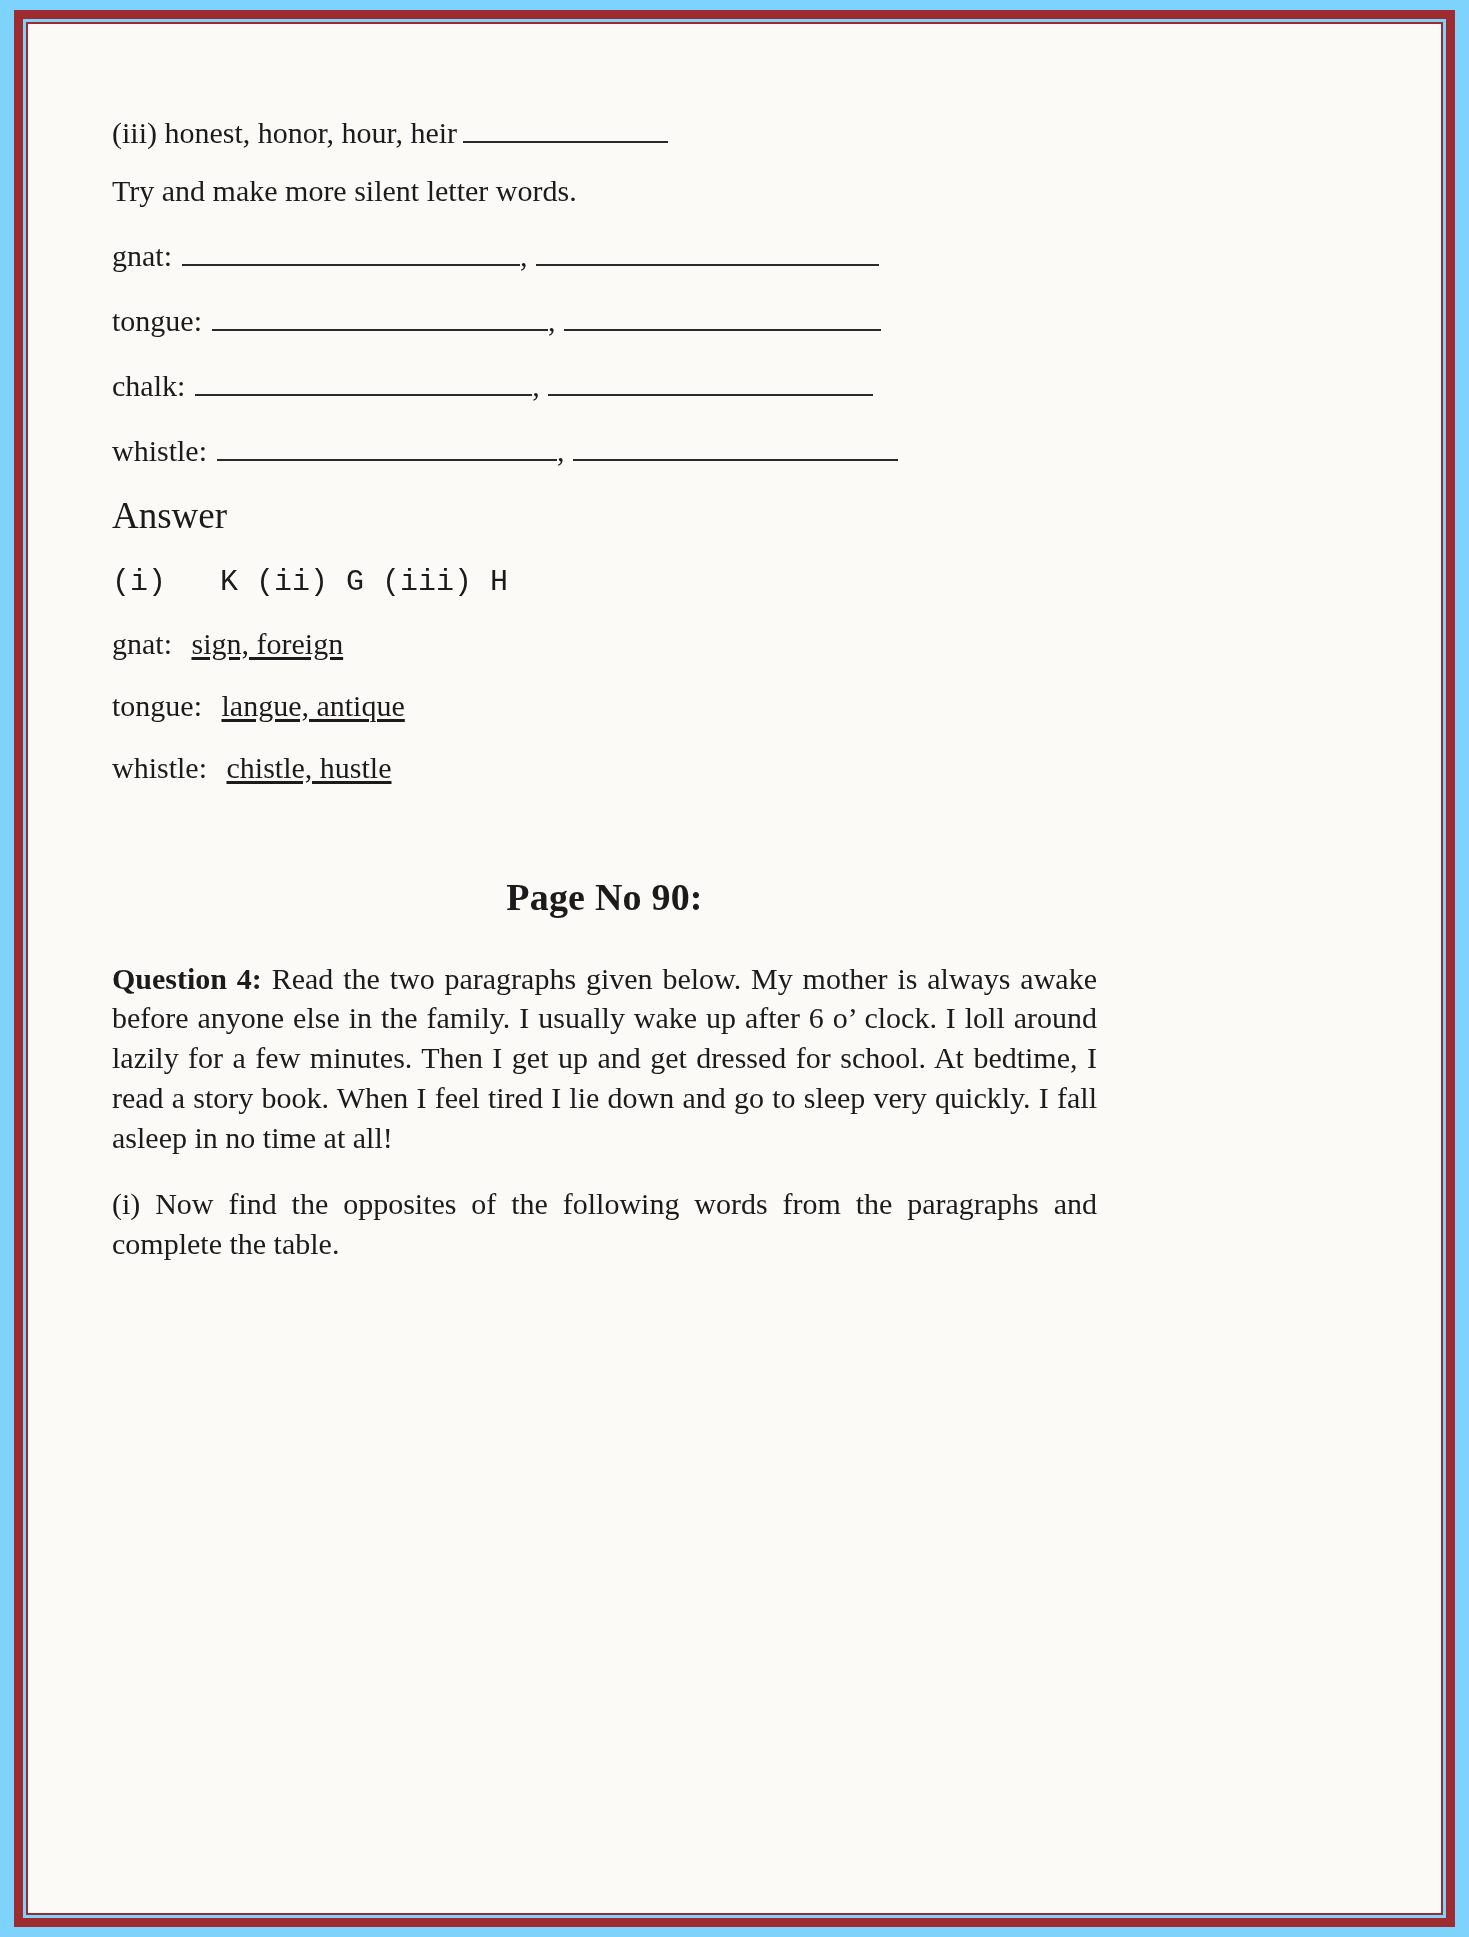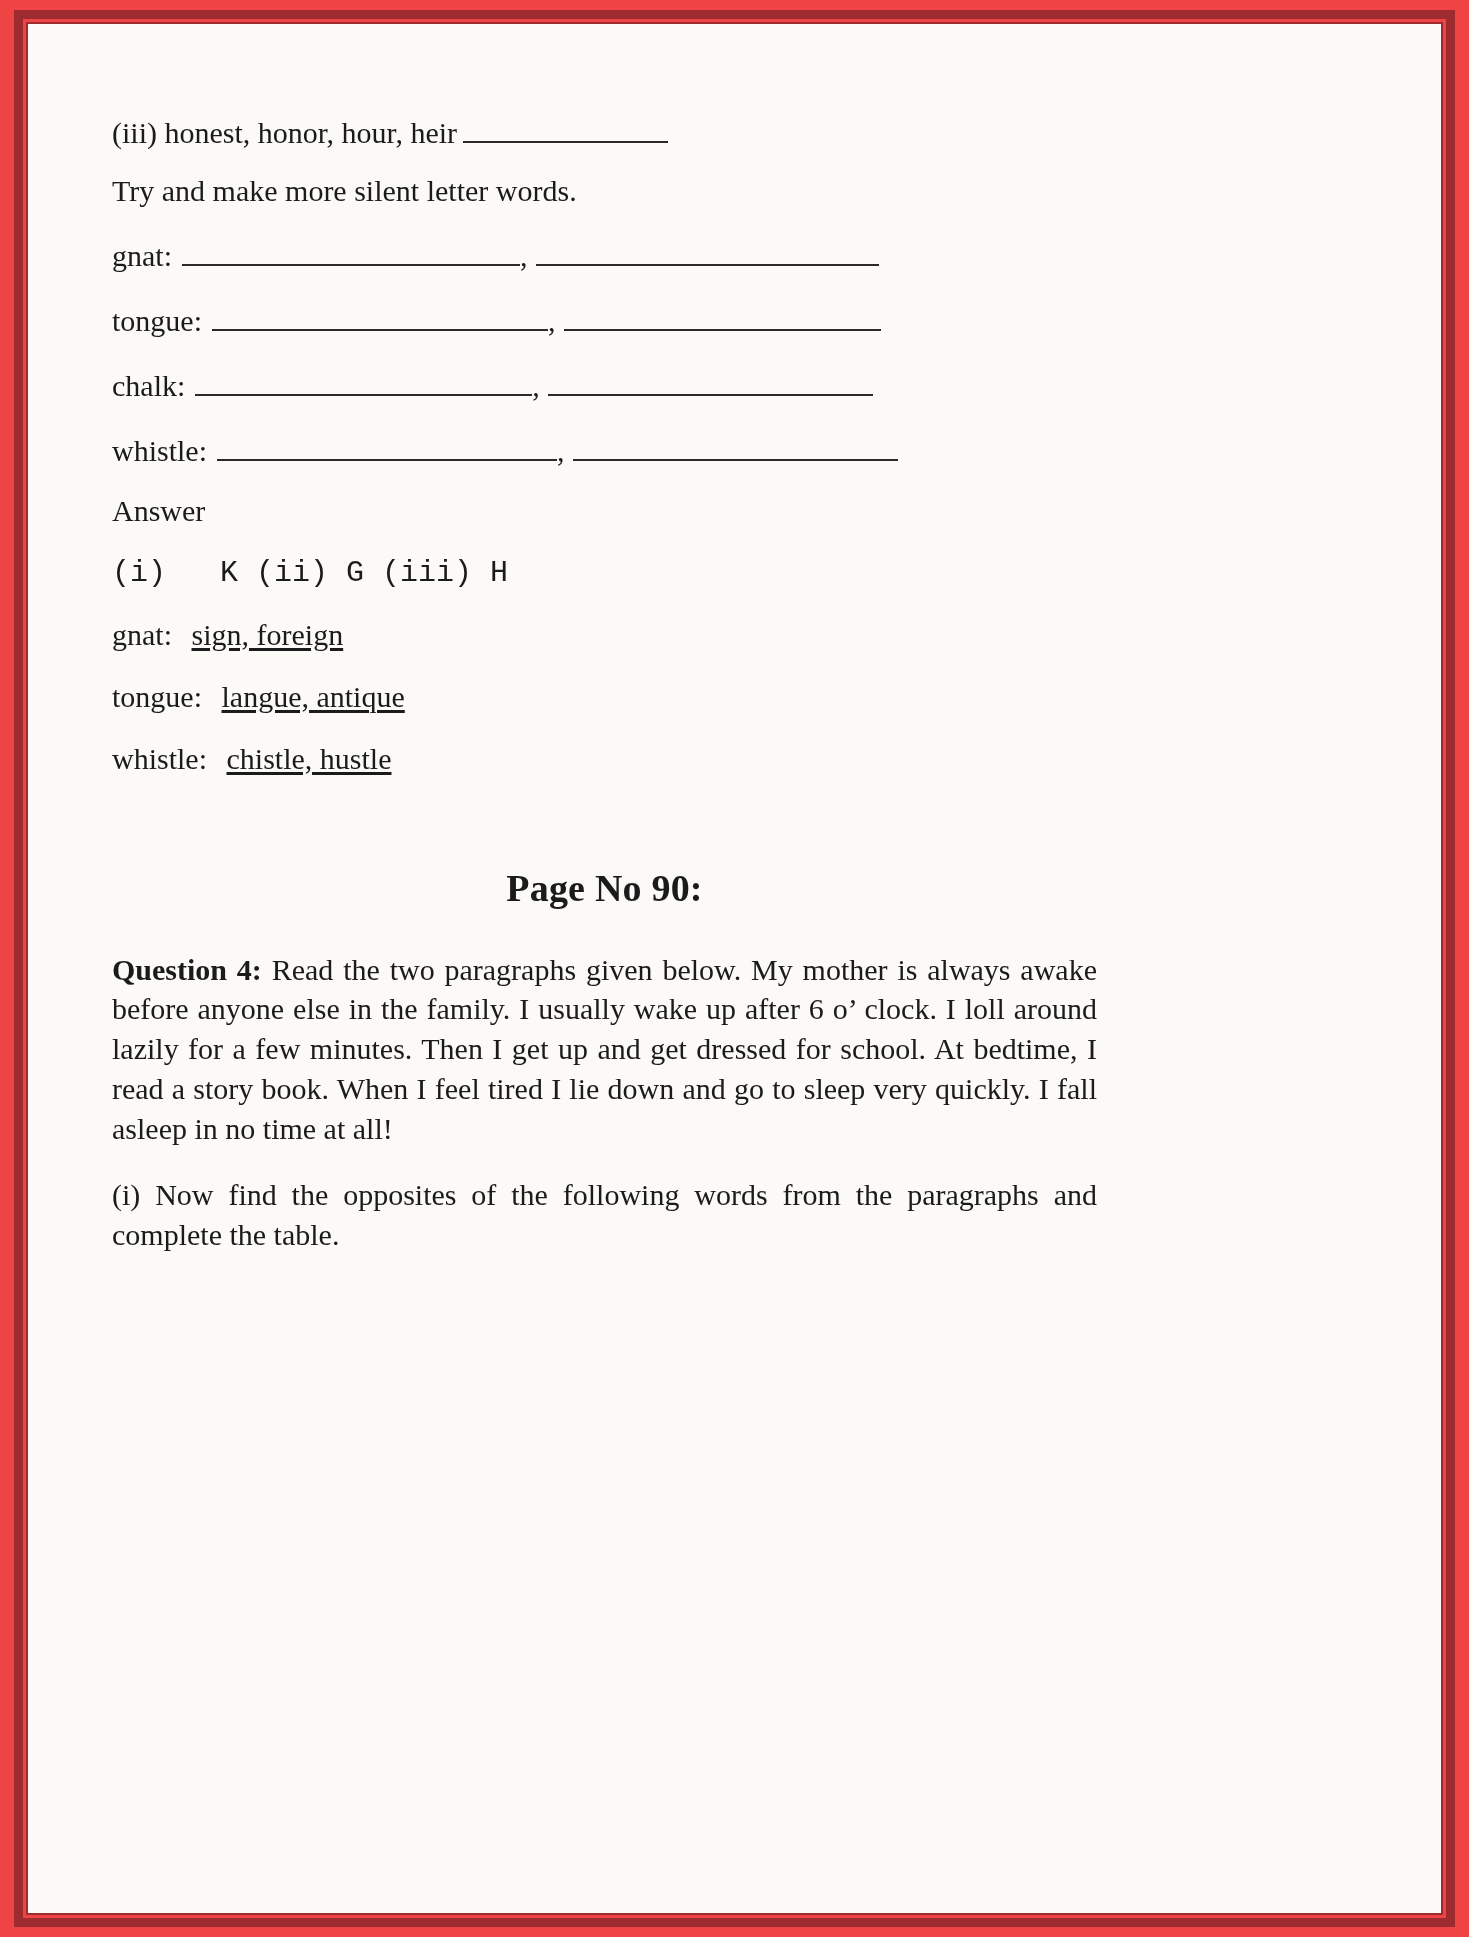--- a/index.html
+++ b/index.html
@@ -11,21 +11,21 @@
     width: 1469px;
     height: 1937px;
     font-family: "Liberation Serif", "DejaVu Serif", serif;
   }
 
   
   #page {
     position: relative;
     width: 1469px;
     height: 1937px;
-    background: #ef4444;
+    background: #7dd3fc;
     box-sizing: border-box;
     overflow: hidden;
   }
   .border-outer {
     position: absolute;
     left: 14px;
     top: 10px;
     right: 14px;
     bottom: 10px;
     border: 9px solid #9e2b30;
@@ -91,21 +91,21 @@
     margin-left: 10px;
   }
   .fill-row .comma { flex: 0 0 auto; margin-right: 8px; }
   .fill-row .seg2 {
     flex: 0 0 auto;
     border-bottom: 2px solid #2a2a2a;
     height: 1.0em;
   }
 
   .answer-head {
-    font-size: 30px;
+    font-size: 37px;
     margin-bottom: 28px;
     margin-top: 15px;
   }
 
   .ans-letters {
     font-size: 30px;
     margin-bottom: 28px;
     white-space: pre;
     font-family: Liberation Mono, monospace;
   }

